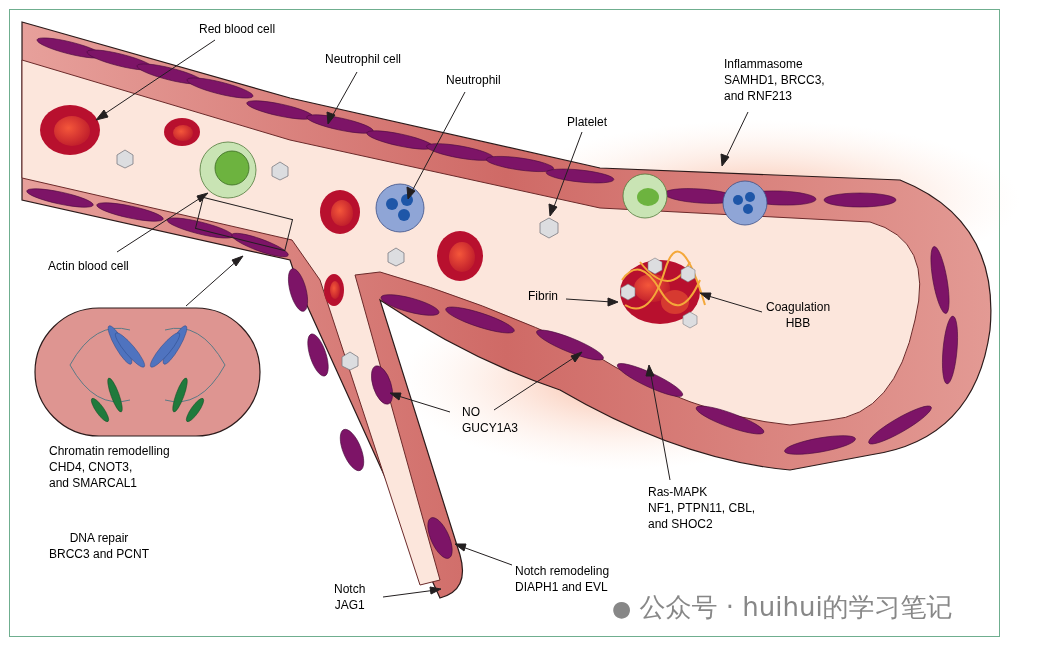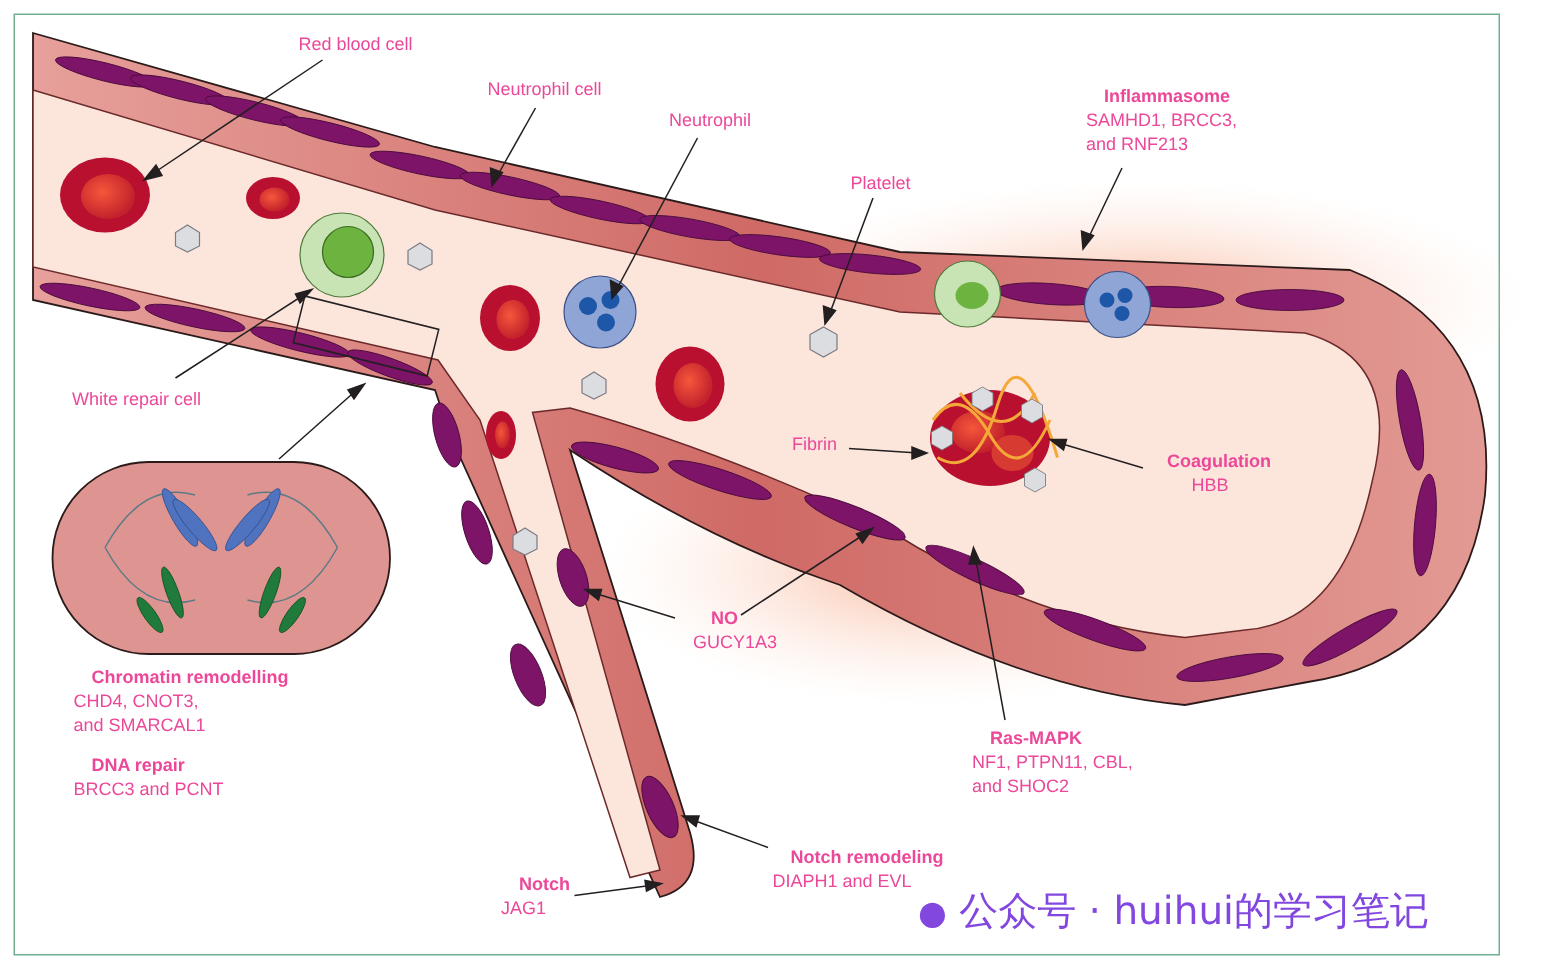--- a/index.html
+++ b/index.html
@@ -1,22 +1,22 @@
 <!DOCTYPE html>
 <html><head>
 <meta charset="utf-8">
 <style>
   html,body{margin:0;padding:0;background:#fff;}
   body{width:1042px;height:652px;position:relative;overflow:hidden;font-family:"Liberation Sans","DejaVu Sans",sans-serif;}
   #frame{position:absolute;left:9px;top:9px;width:991px;height:628px;border:1.5px solid #6fae8f;box-sizing:border-box;}
   svg#art{position:absolute;left:0;top:0;}
-  .lbl{position:absolute;font-size:12px;color:#ec4899;line-height:16px;white-space:nowrap;}
-  .title{font-weight:bold;display:block;margin-left:12px;}
+  .lbl{position:absolute;font-size:12px;color:#000000;line-height:16px;white-space:nowrap;}
+  .title{font-weight:normal;display:block;}
   .genes{display:block;}
-  #watermark{position:absolute;left:612px;top:590px;font-size:26px;color:#6d28d9;white-space:nowrap;font-family:"DejaVu Sans",sans-serif;opacity:.85;}
+  #watermark{position:absolute;left:612px;top:590px;font-size:26px;color:#737373;white-space:nowrap;font-family:"DejaVu Sans",sans-serif;opacity:.85;}
 </style>
 </head>
 <body>
 
 <div id="frame"></div>
 
 <svg id="art" width="1042" height="652" viewBox="0 0 1042 652">
   <defs>
     <radialGradient id="glow" cx="50%" cy="50%" r="50%">
       <stop offset="0%" stop-color="#f7a98a" stop-opacity=".8"></stop>
@@ -190,21 +190,21 @@
       <polygon points="455,544 466,544 464,551"></polygon>
     <line x1="383" y1="597" x2="436" y2="590"></line>
       <polygon points="441,589 431,594 430,587"></polygon>
   </g>
 </svg>
 
 <div class="lbl" style="left:199px;top:21px;">Red blood cell</div>
 <div class="lbl" style="left:325px;top:51px;">Neutrophil cell</div>
 <div class="lbl" style="left:446px;top:72px;">Neutrophil</div>
 <div class="lbl" style="left:567px;top:114px;">Platelet</div>
-<div class="lbl" style="left:48px;top:258px;">White repair cell</div>
+<div class="lbl" style="left:48px;top:258px;">Actin blood cell</div>
 <div class="lbl" style="left:528px;top:288px;">Fibrin</div>
 
 <div class="lbl" style="left:724px;top:56px;">
   <span class="title">Inflammasome</span>
   <span class="genes">SAMHD1, BRCC3,</span>
   <span class="genes">and RNF213</span>
 </div>
 <div class="lbl" style="left:766px;top:299px;text-align:center;">
   <span class="title">Coagulation</span>
   <span class="genes">HBB</span>
@@ -215,30 +215,30 @@
 </div>
 <div class="lbl" style="left:648px;top:484px;">
   <span class="title">Ras-MAPK</span>
   <span class="genes">NF1, PTPN11, CBL,</span>
   <span class="genes">and SHOC2</span>
 </div>
 <div class="lbl" style="left:515px;top:563px;">
   <span class="title">Notch remodeling</span>
   <span class="genes">DIAPH1 and EVL</span>
 </div>
-<div class="lbl" style="left:334px;top:581px;">
+<div class="lbl" style="left:334px;top:581px;text-align:center;">
   <span class="title">Notch</span>
   <span class="genes">JAG1</span>
 </div>
 <div class="lbl" style="left:49px;top:443px;">
   <span class="title">Chromatin remodelling</span>
   <span class="genes">CHD4, CNOT3,</span>
   <span class="genes">and SMARCAL1</span>
 </div>
-<div class="lbl" style="left:49px;top:502px;">
+<div class="lbl" style="left:49px;top:530px;text-align:center;">
   <span class="title">DNA repair</span>
   <span class="genes">BRCC3 and PCNT</span>
 </div>
 
 <div id="watermark">
   <span style="font-size:22px;">●</span>
   <span>公众号 · huihui的学习笔记</span>
 </div>
 
 </body></html>

